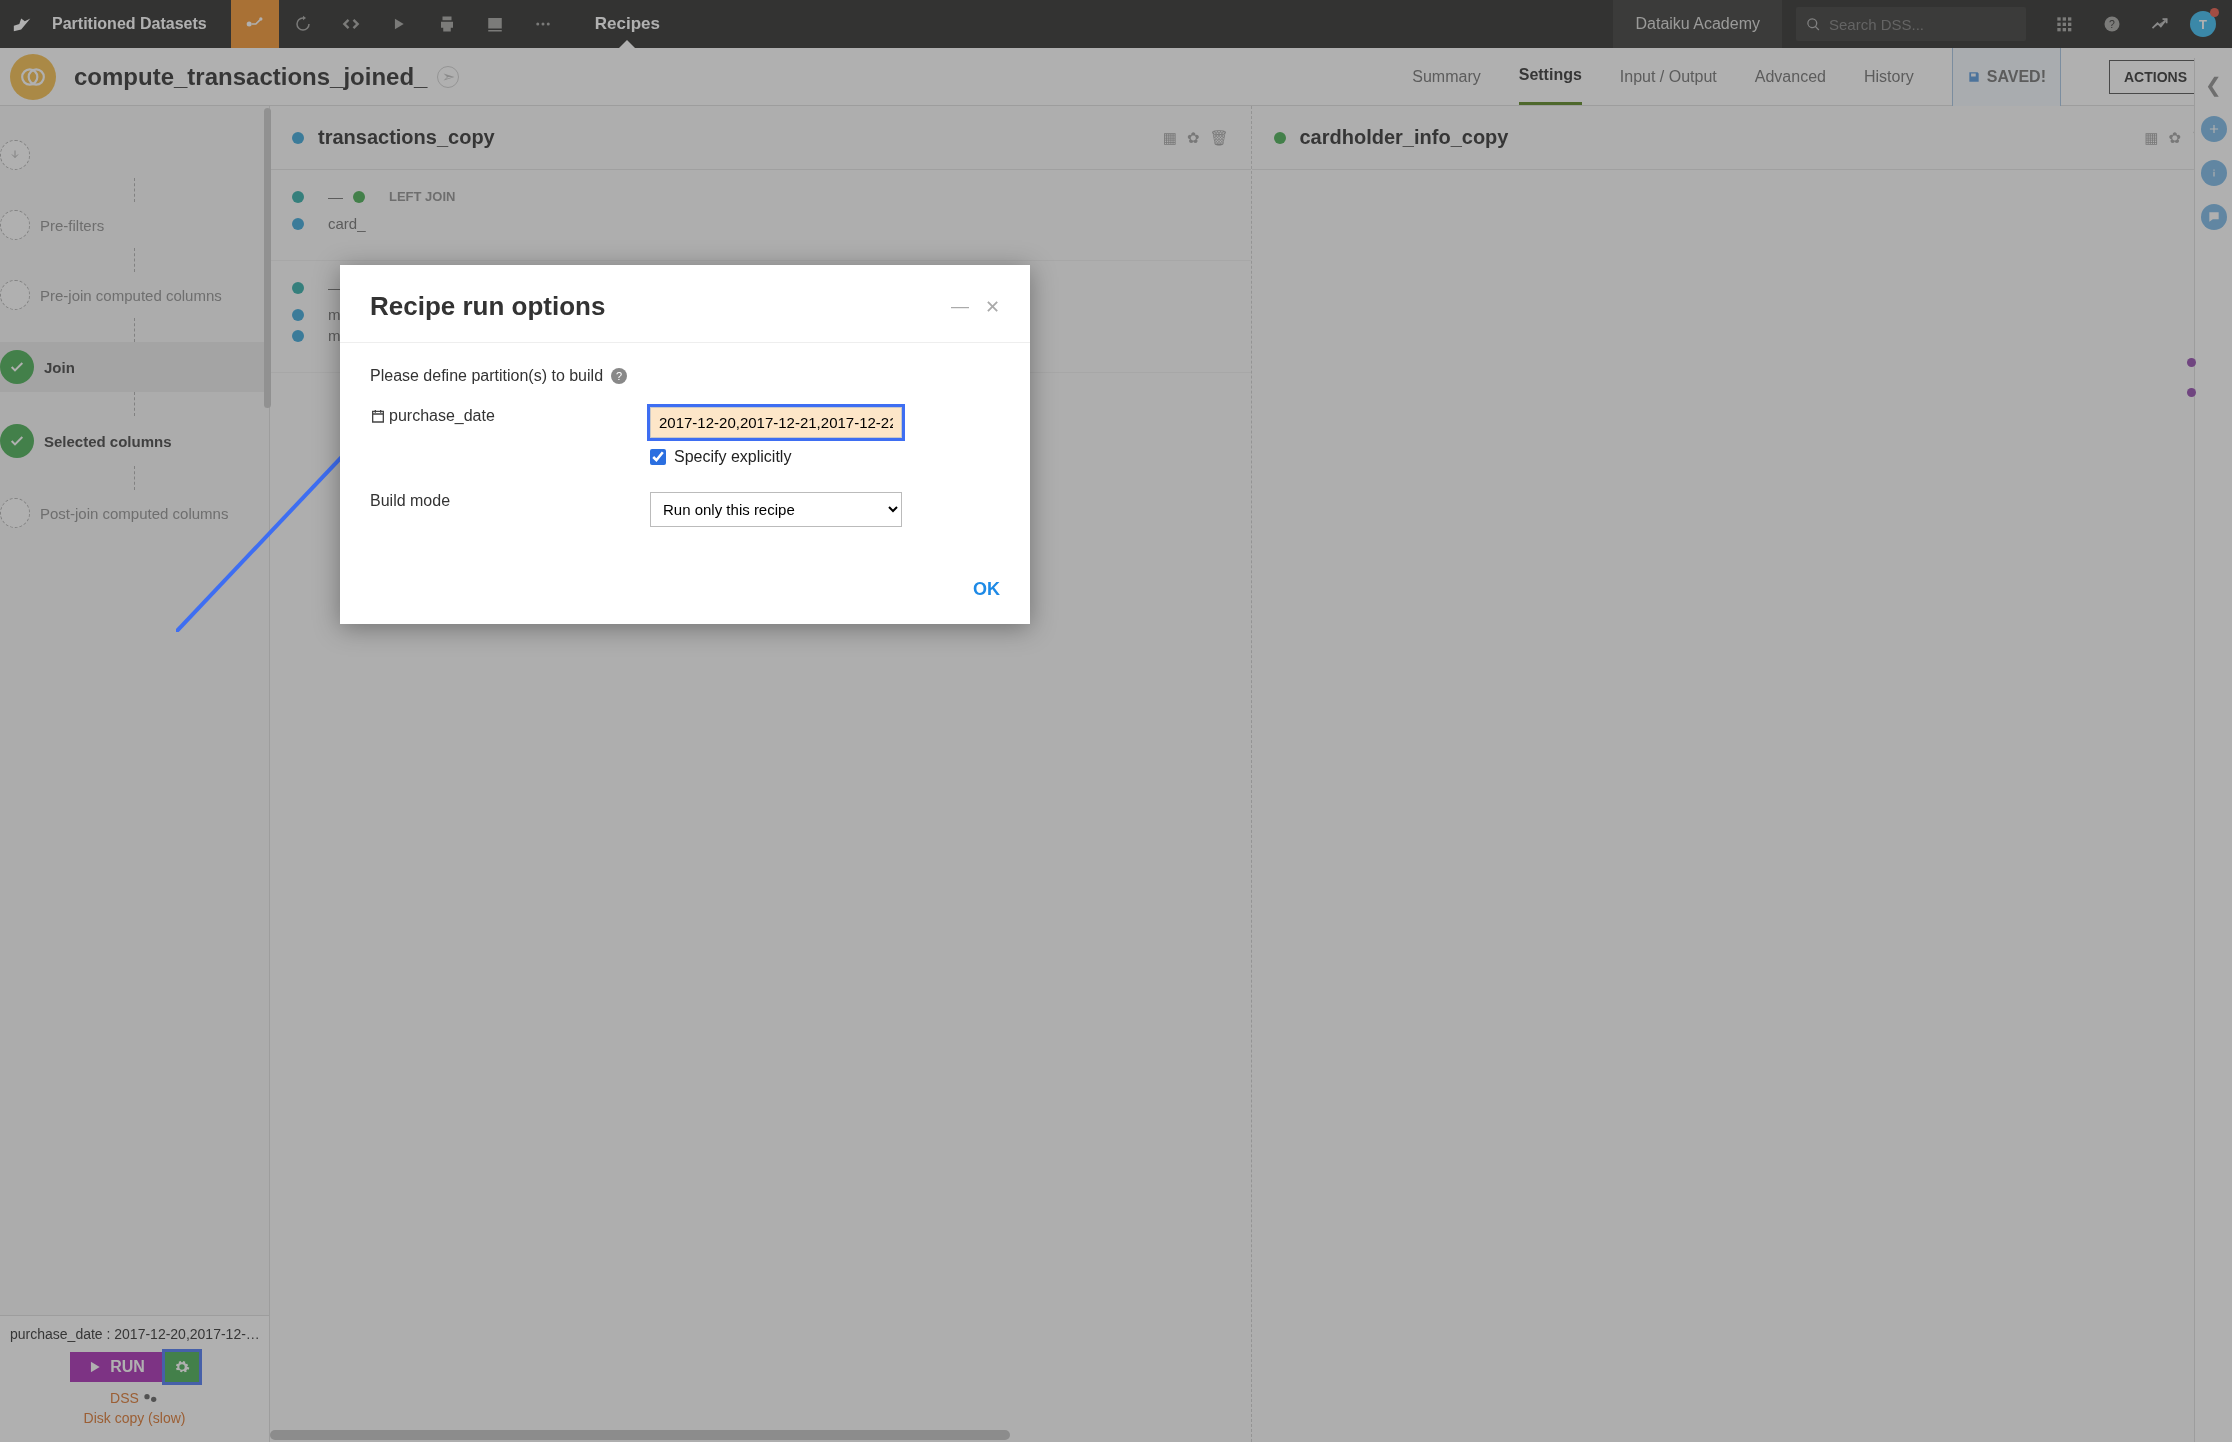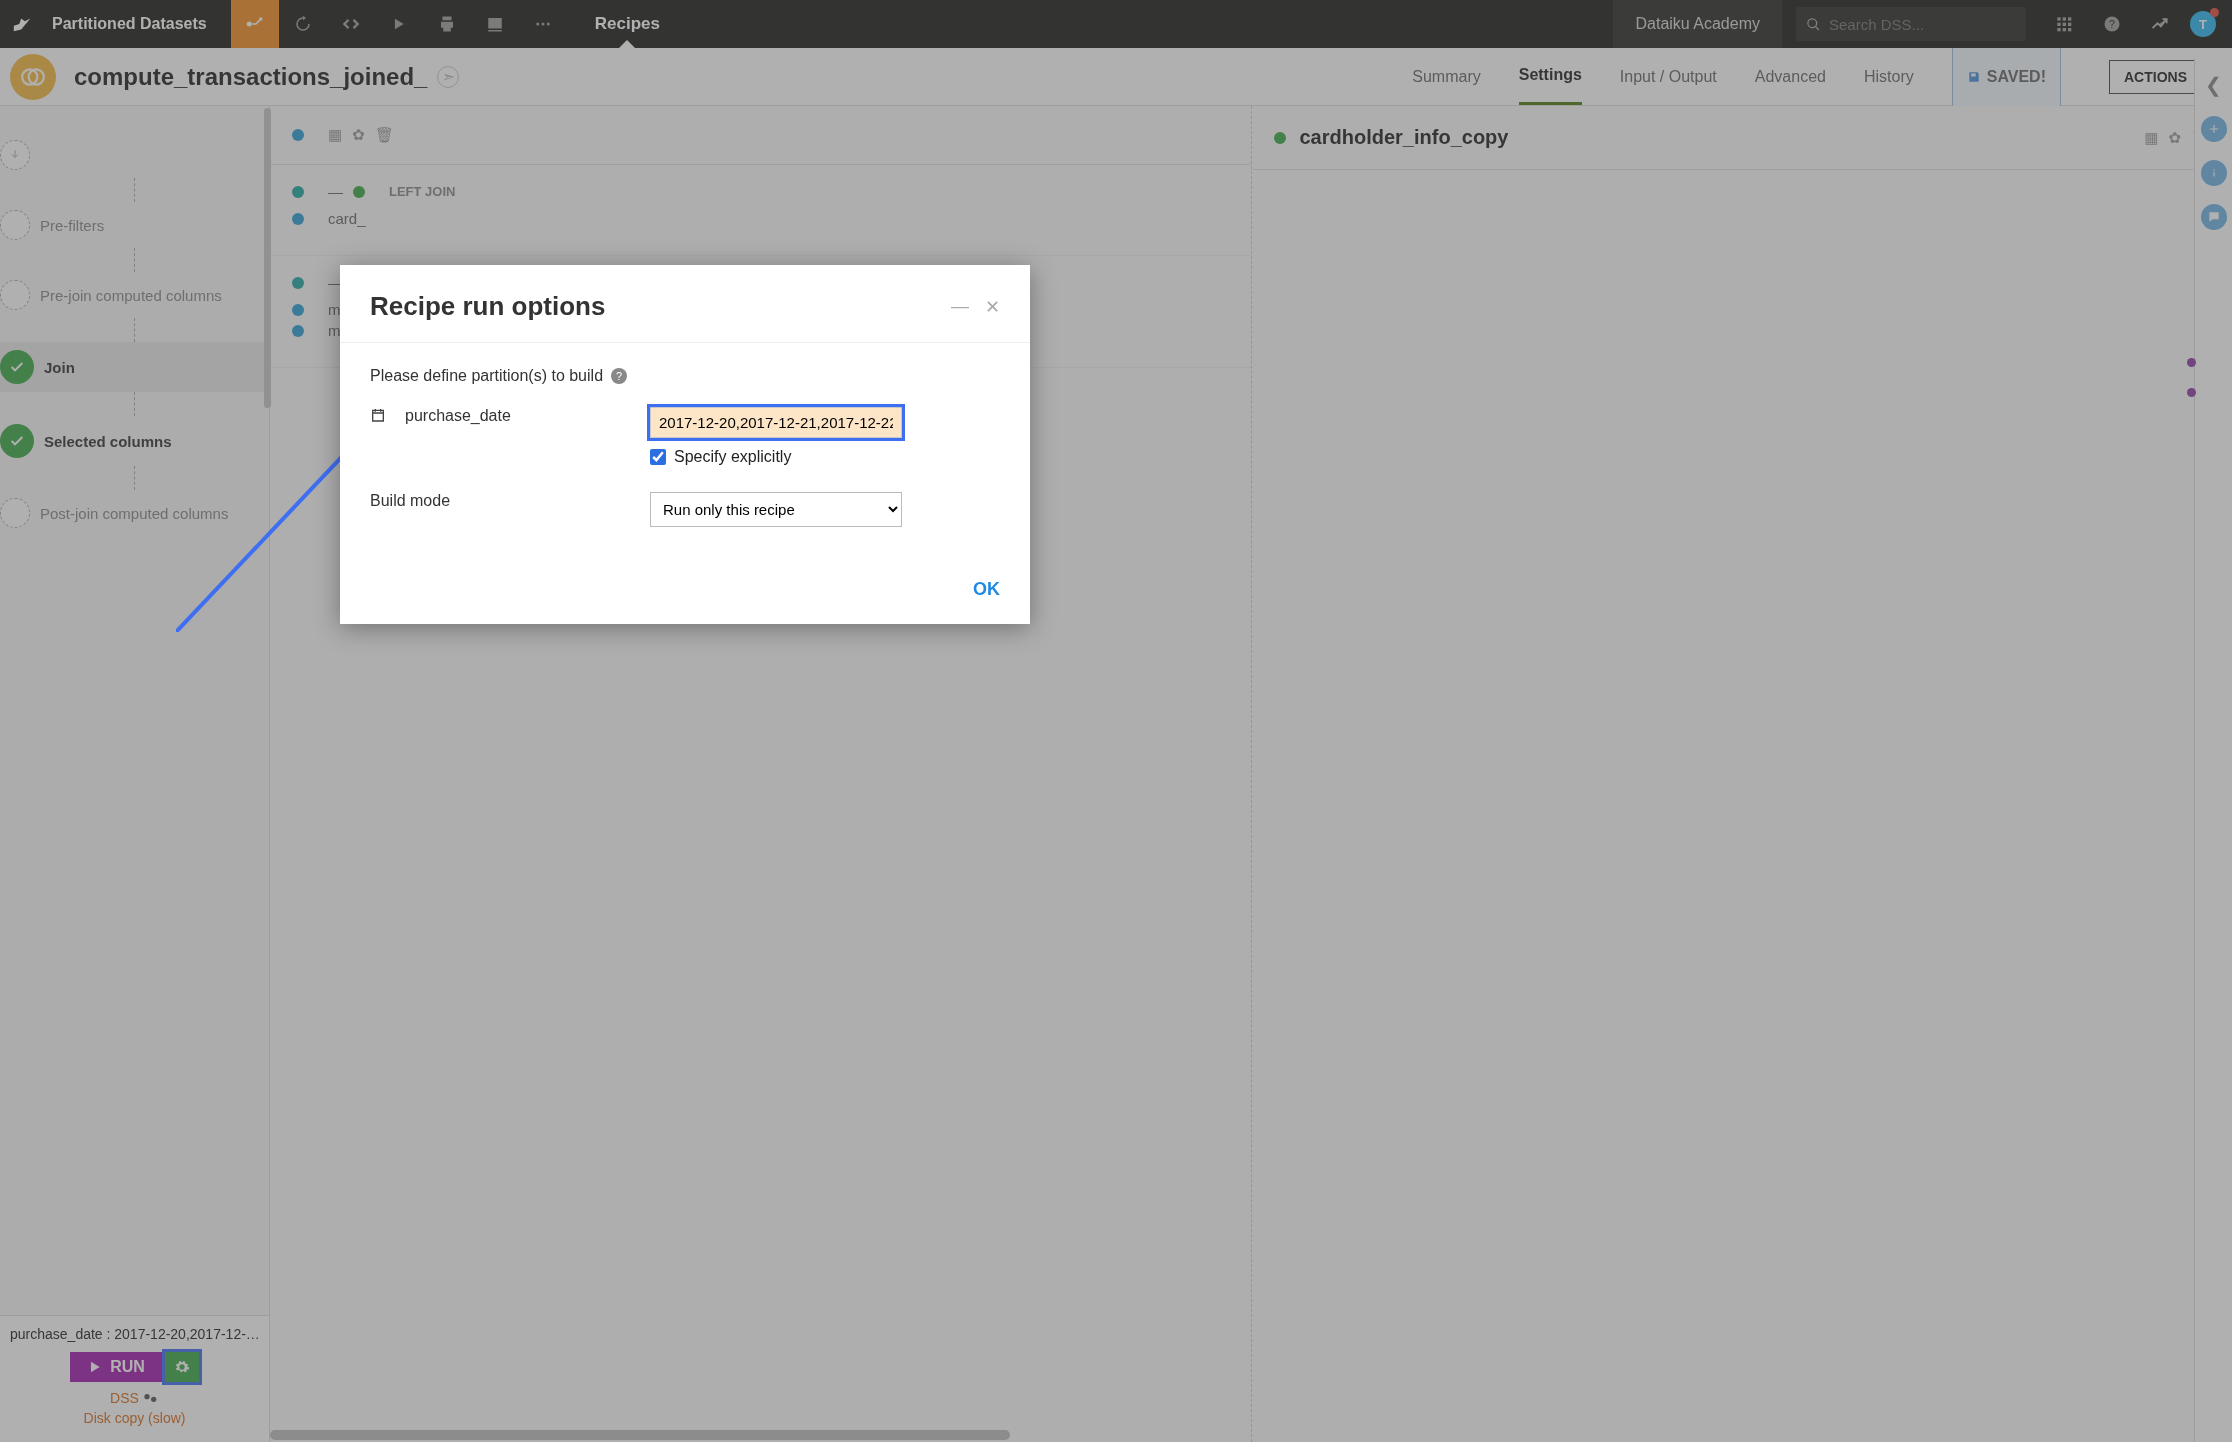--- a/index.html
+++ b/index.html
@@ -73,21 +73,21 @@
   
   .dim{ position:absolute; inset:0; background:rgba(80,80,80,0.45); z-index:5;}
   
   .modal{ position:absolute; z-index:20; left:340px; top:265px; width:690px; background:#fff; box-shadow:0 4px 24px rgba(0,0,0,0.35);}
   .modal-head{ padding:26px 30px 20px; border-bottom:1px solid #eee; display:flex; align-items:center;}
   .modal-head h2{ font-size:26px; font-weight:600; color:#333; flex:1;}
   .modal-head .mctl{ color:#aaa; font-size:18px; margin-left:16px; cursor:pointer;}
   .modal-body{ padding:24px 30px 8px;}
   .modal-body .hint{ font-size:16px; color:#333; margin-bottom:22px; display:flex; align-items:center; gap:8px;}
   .formrow{ display:flex; align-items:flex-start; margin-bottom:26px;}
-  .formrow .flabel{ width:280px; font-size:16px; color:#333; display:flex; align-items:flex-start; gap:19px;}
+  .formrow .flabel{ width:280px; font-size:16px; color:#333; display:flex; align-items:center; gap:3px;}
   .formrow .fctrl{ flex:1;}
   .part-input{ width:252px; font-size:15px; padding:6px 8px; border:1px solid #c8c8c8; background:#fde6c8; outline:3px solid #3e6ef2;}
   .chk{ display:flex; align-items:center; gap:8px; margin-top:10px; font-size:16px; color:#222;}
   .chk input{ width:16px;height:16px; accent-color:#2b6fe0;}
   .sel{ width:252px; font-size:15px; padding:7px 8px; border:1px solid #bbb; background:#fff;}
   .modal-foot{ padding:18px 30px 24px; display:flex; justify-content:flex-end;}
   .okbtn{ background:none; border:none; color:#1e8ae6; font-size:18px; font-weight:700; cursor:pointer;}
   
   .pointer{ position:absolute; z-index:10; left:176px; top:446px; width:176px; height:186px; pointer-events:none;}
   .pointer line{ stroke:#3e6ef2; stroke-width:4;}
@@ -278,20 +278,21 @@
           </svg>
       </div>
       <div class="slow">Disk copy (slow)</div>
     </div>
   </div>
 
   <div class="center">
     <div class="panel">
       <div class="panel-head">
         <span class="dot blue"></span>
+        <span class="ptitle">transactions_copy</span>
         <span class="picon">▦</span>
         <span class="picon">✿</span>
         <span class="picon">🗑</span>
       </div>
       <div class="join-block">
         <div class="jline"><span class="dot teal"></span>—<span class="dot green"></span><span class="lbl">LEFT JOIN</span></div>
         <div class="jline">
             <span class="dot blue"></span>
             <span>card_</span>
           </div>

